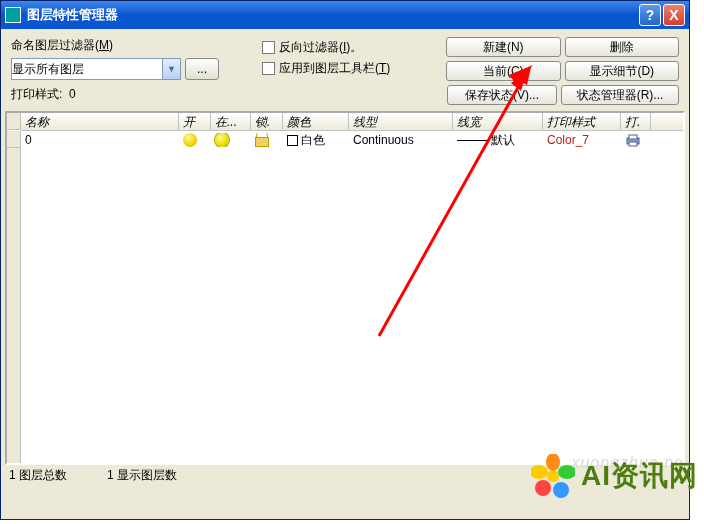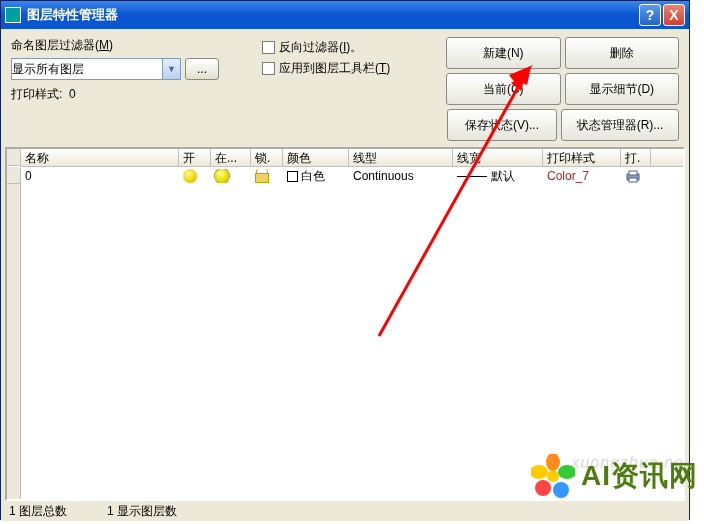--- a/index.html
+++ b/index.html
@@ -94,21 +94,21 @@
     display: flex;
     align-items: center;
     justify-content: center;
     cursor: pointer;
   }
   .chk-row { display:flex; align-items:center; margin-bottom:4px; font-size:12px; }
   .chk {
     width: 13px; height: 13px; border:1px solid #7a7a7a; background:#fff; margin-right:4px;
   }
   .btn {
-    height: 32px;
+    height: 20px;
     border: 1px solid #8a8a8a;
     background: linear-gradient(to bottom,#ffffff,#e6e6dc);
     border-radius: 3px;
     display: flex;
     align-items: center;
     justify-content: center;
     cursor: pointer;
     font-size: 12px;
     padding: 0 4px;
   }
@@ -128,20 +128,21 @@
     height: 18px;
     background: linear-gradient(to bottom,#ffffff,#ece9d8);
     border-bottom: 1px solid #c0c0c0;
     font-size: 12px;
   }
   .list-header > div {
     border-right: 1px solid #c0c0c0;
     padding: 1px 4px;
     overflow: hidden;
     white-space: nowrap;
+    font-style: italic;
   }
   .col-name { width: 158px; }
   .col-on { width: 32px; }
   .col-freeze { width: 40px; }
   .col-lock { width: 32px; }
   .col-color { width: 66px; }
   .col-ltype { width: 104px; }
   .col-lwt { width: 90px; }
   .col-pstyle { width: 78px; }
   .col-plot { width: 30px; }

